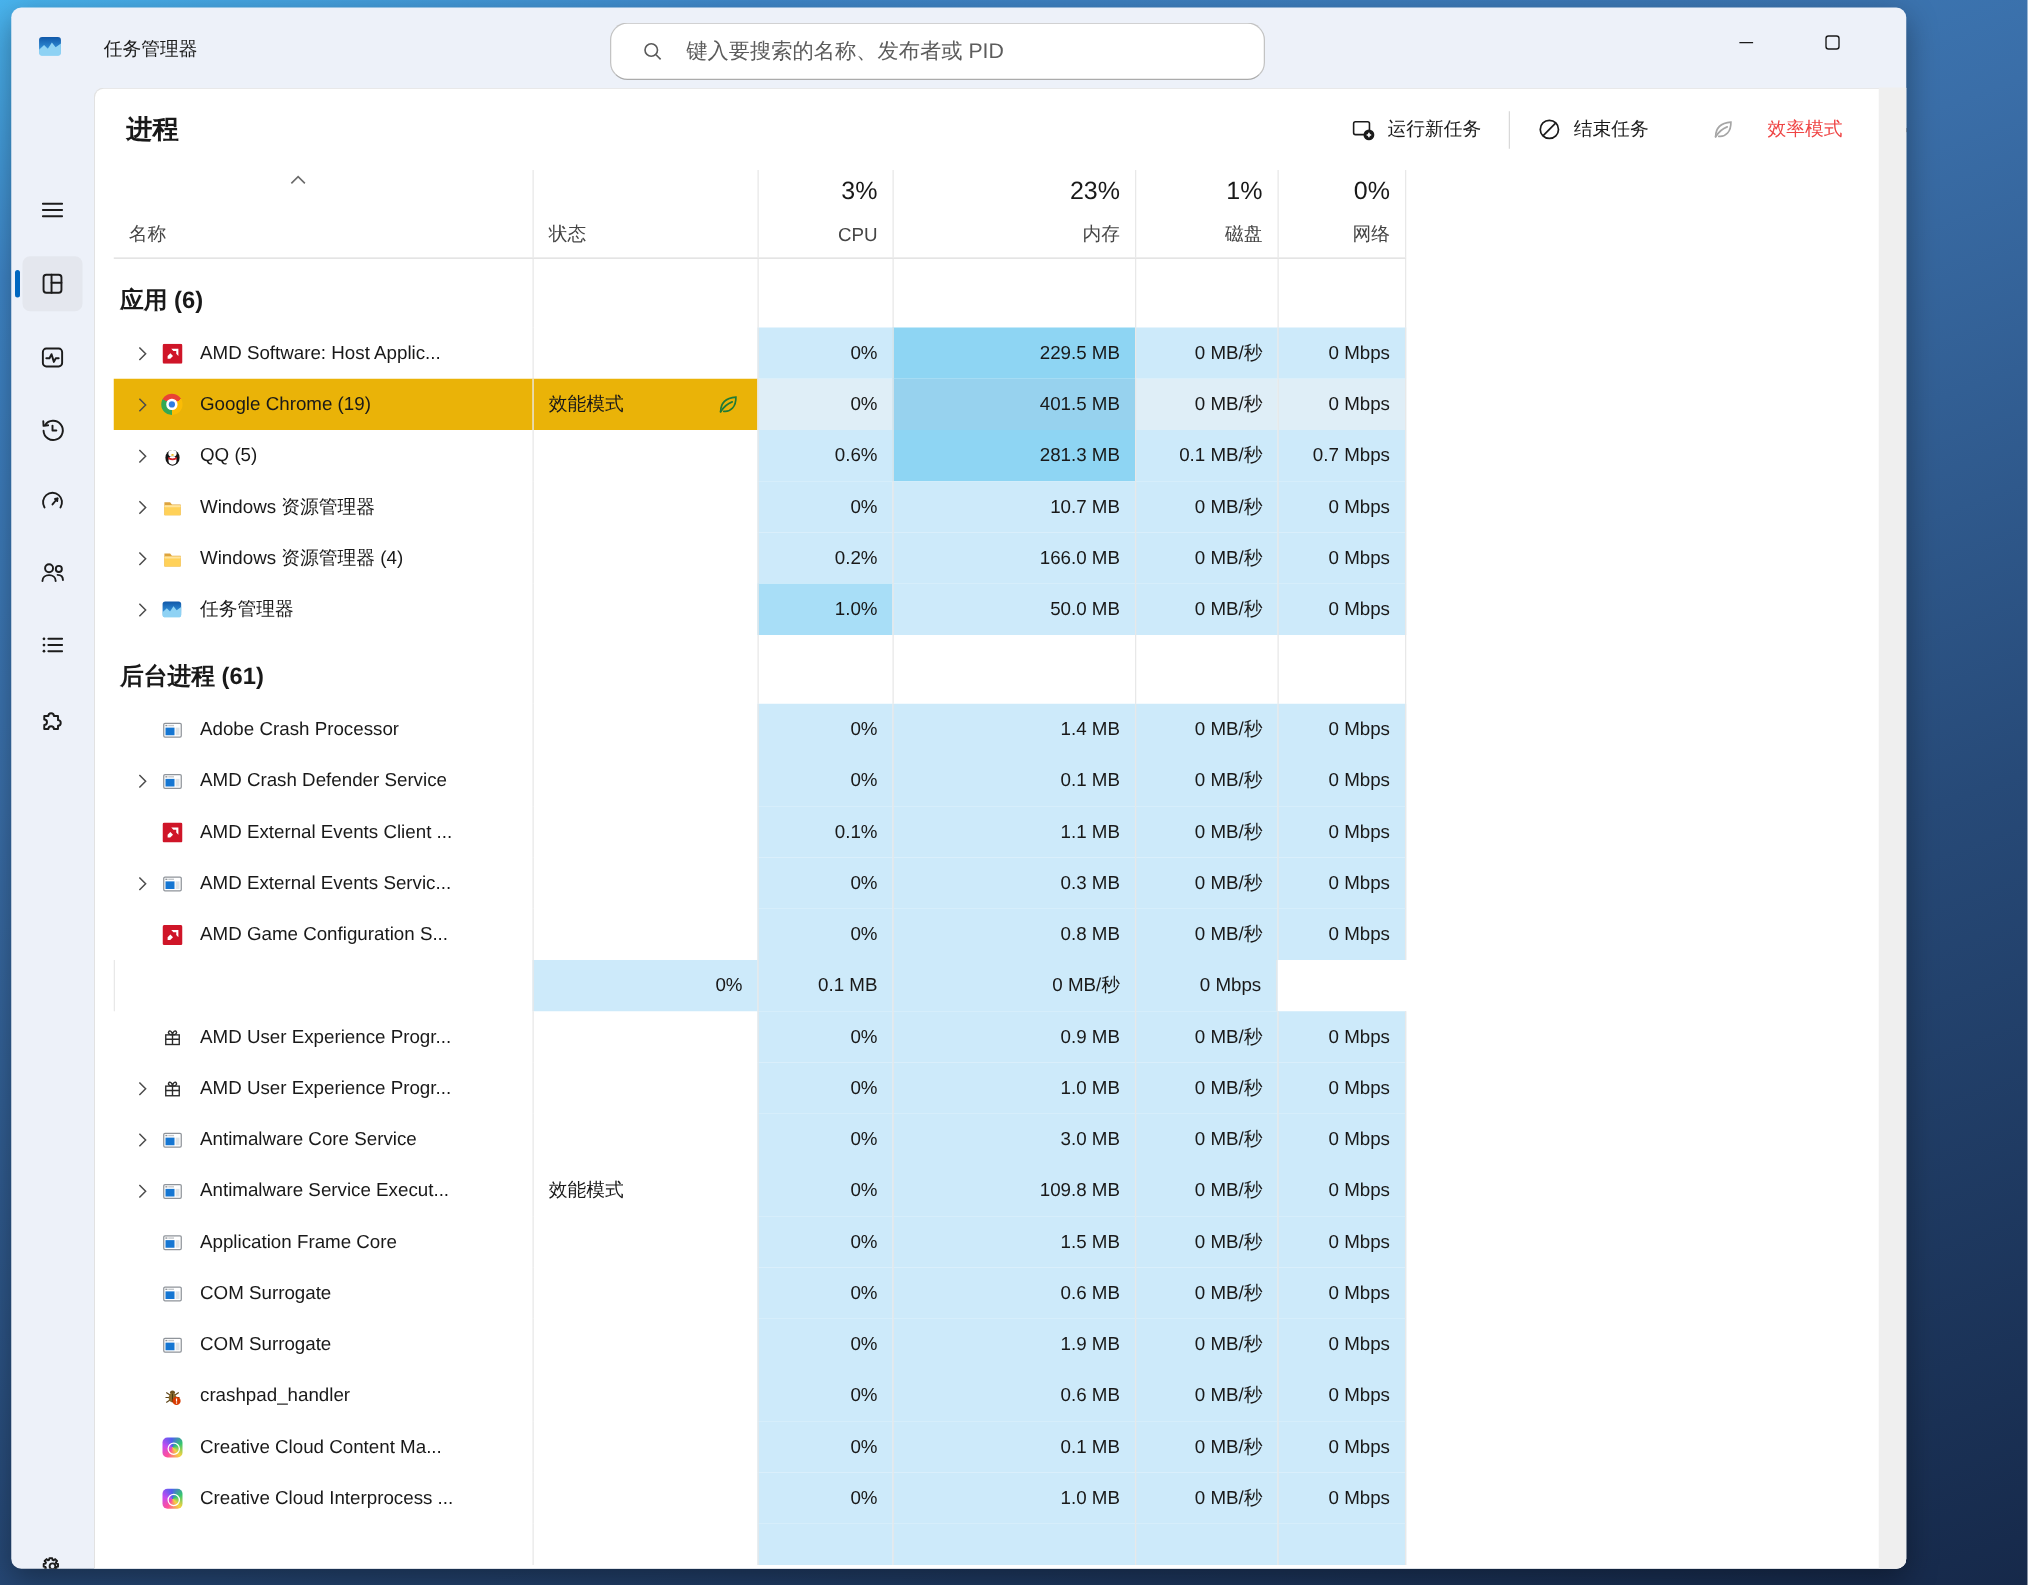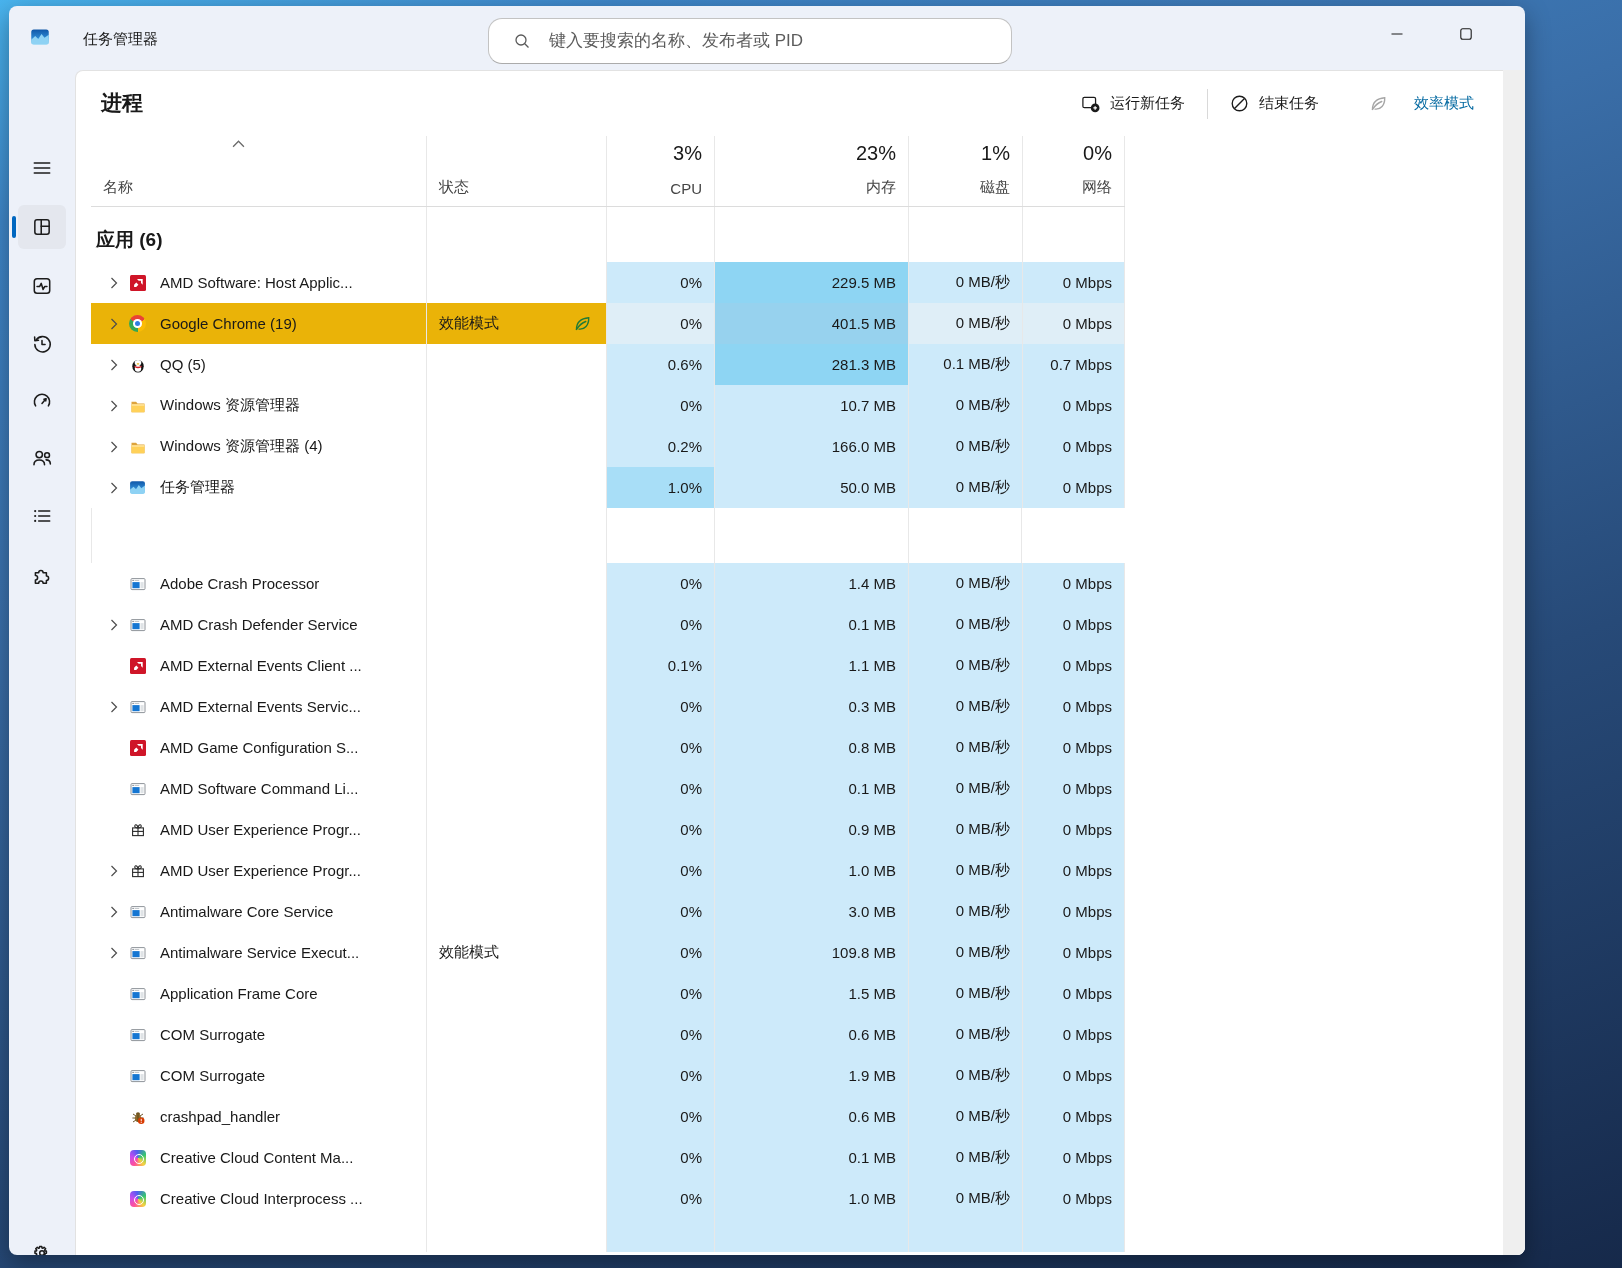--- a/index.html
+++ b/index.html
@@ -48,21 +48,21 @@
     background:#fff; border:1px solid #e2e2e2; border-bottom:none;
     border-radius:8px 8px 0 0; overflow:hidden;
   }
   #gutter { position:absolute; right:0; top:64px; width:22px; bottom:0; background:#efefef; }
   #scroll-thumb { position:absolute; left:1593px; top:240px; width:7px; height:143px; background:#9c9c9c; border-radius:4px; }
   
   #card-header { position:relative; height:65px; }
   #page-heading { position:absolute; left:25px; top:18px; font-size:21px; font-weight:700; color:#191919; }
   #proc-toolbar { position:absolute; right:42px; top:0; height:65px; display:flex; align-items:center; }
   .tbtn { display:flex; align-items:center; gap:10px; font-size:15px; color:#1b1b1b; padding:8px 12px; border-radius:5px; white-space:nowrap; }
-  .tbtn.disabled { color:#0369a1;gap:26px; }
+  .tbtn.disabled { color:#ef4444;gap:26px; }
   .tb-divider { width:1px; height:30px; background:#d9d9d9; margin:0 10px; }
   #more-btn { margin-left:26px; padding:8px 10px; }
   
   #tbl { position:absolute; left:15px; top:65px; width:1034px; }
   .grid { display:grid; grid-template-columns:335px 180px 108px 194px 114px 103px; }
   .cell { position:relative; }
   .cell.b { border-left:1px solid #e8e8e8; }
   .cell.net { border-right:1px solid #e8e8e8; }
   
   #thead { height:71px; border-bottom:1px solid #dcdcdc; }
@@ -498,20 +498,23 @@
        </div>
        <div class="cell b status">
               <span></span>
             </div>
        <div class="cell b v hl chot">1.0%</div>
        <div class="cell b v hl">50.0 MB</div>
        <div class="cell b v hl">0 MB/秒</div>
        <div class="cell b v hl net">0 Mbps</div>
           </div>
           <div class="grow grid">
+            <div class="cell name">
+              <span class="glabel">后台进程 (61)</span>
+            </div>
      <div class="cell b"></div>
             <div class="cell b"></div>
             <div class="cell b"></div>
             <div class="cell b"></div>
             <div class="cell b net"></div>
           </div>
           <div class="prow grid">
             <div class="cell name">
               <span class="chev"></span>
          <span class="ric">
@@ -617,33 +620,20 @@
        </div>
        <div class="cell b status">
               <span></span>
             </div>
        <div class="cell b v hl ">0%</div>
        <div class="cell b v hl">0.8 MB</div>
        <div class="cell b v hl">0 MB/秒</div>
        <div class="cell b v hl net">0 Mbps</div>
           </div>
           <div class="prow grid">
-            <div class="cell name">
-              <span class="chev"></span>
-         <span class="ric">
-                <svg viewBox="0 0 16 16" width="16" height="16">
-                  <rect x="1" y="2.6" width="14" height="11" rx="1" fill="#fff" stroke="#8f949a"></rect>
-                  <rect x="2.3" y="3.9" width="1.6" height="1.1" fill="#8f949a"></rect>
-                  <rect x="4.6" y="3.9" width="4.6" height="1.1" fill="#c4c8cc"></rect>
-                  <rect x="2.4" y="6.1" width="7.2" height="6.1" fill="#1576d2"></rect>
-                  <rect x="10.5" y="6.1" width="3.1" height="6.1" fill="#dfe3e6"></rect>
-                </svg>
-              </span>
-         <span class="nm">AMD Software Command Li...</span>
-       </div>
        <div class="cell b status">
               <span></span>
             </div>
        <div class="cell b v hl ">0%</div>
        <div class="cell b v hl">0.1 MB</div>
        <div class="cell b v hl">0 MB/秒</div>
        <div class="cell b v hl net">0 Mbps</div>
           </div>
           <div class="prow grid">
             <div class="cell name">

